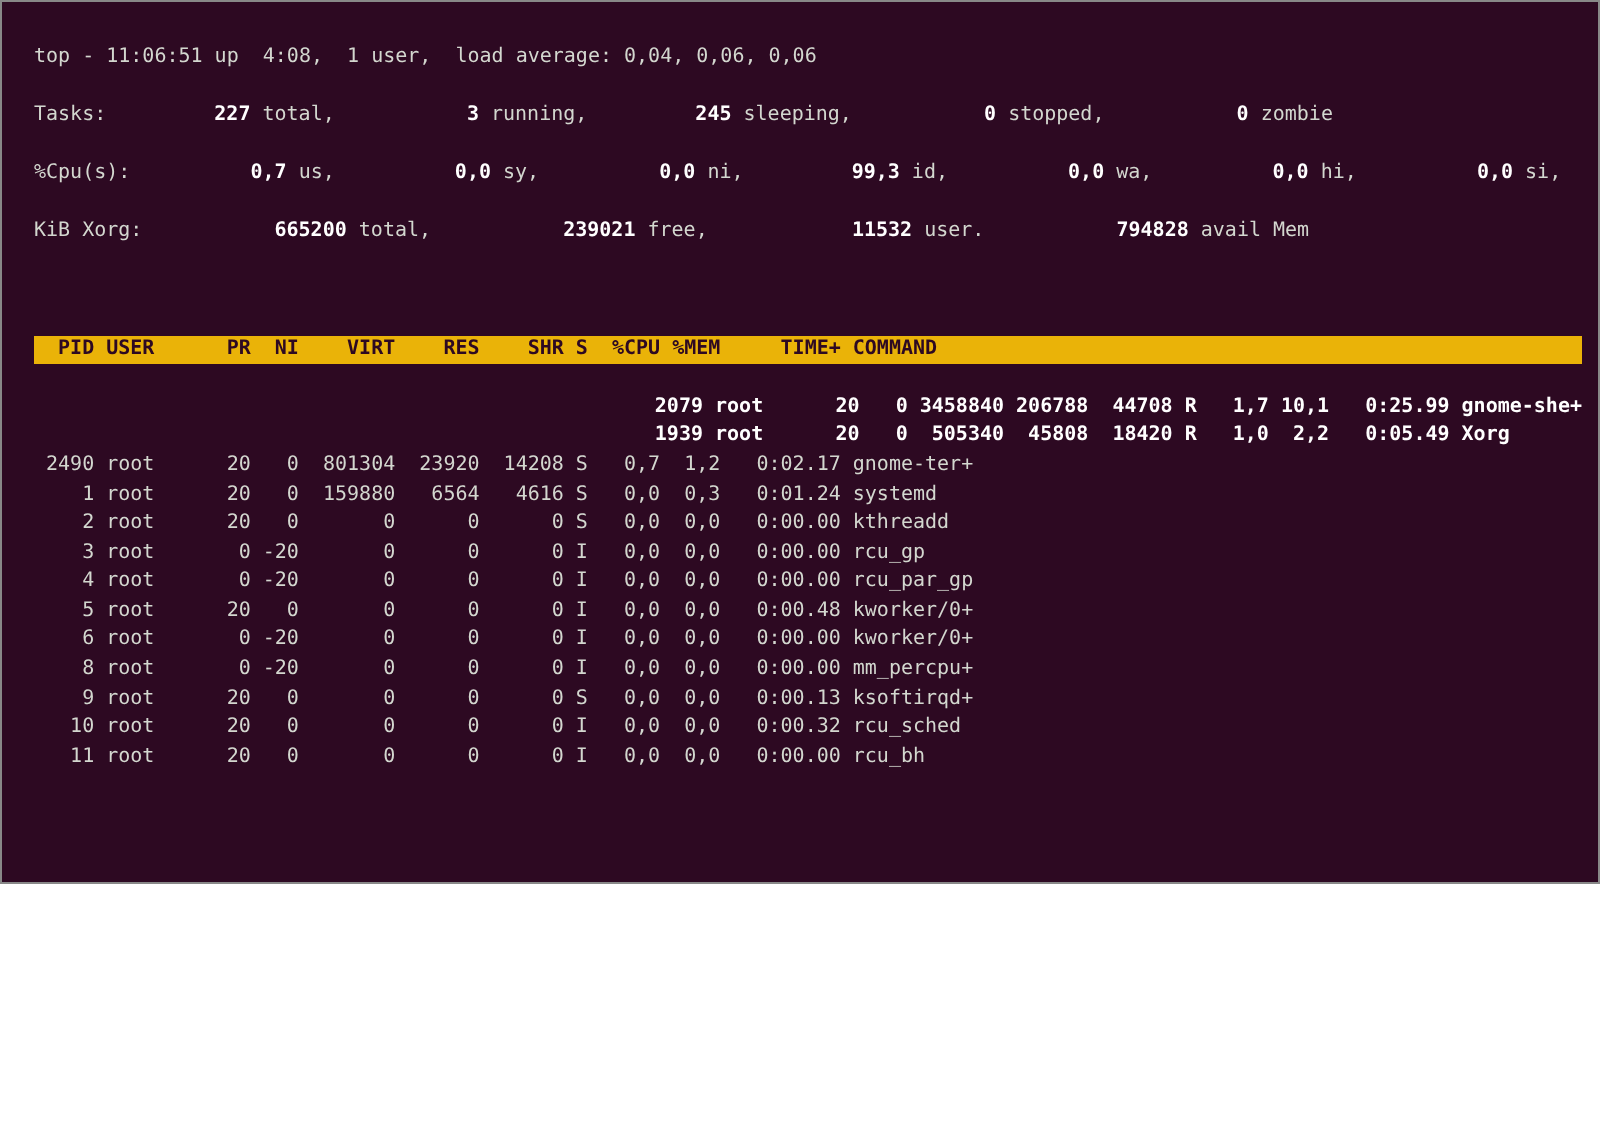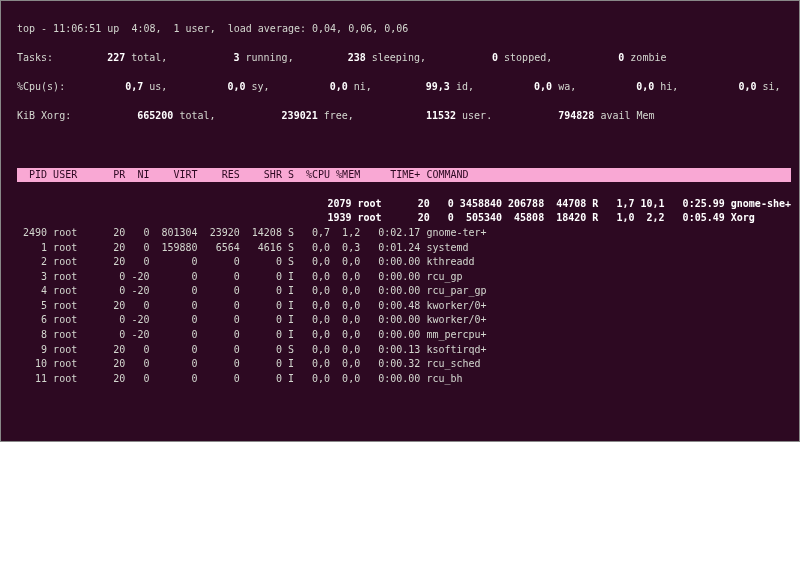--- a/index.html
+++ b/index.html
@@ -16,30 +16,30 @@
     font-size: 10px;
     line-height: 1.46;
     padding: 6px 8px 6px 16px;
     box-sizing: border-box;
     overflow: hidden;
     border: 1px solid #888;
     white-space: pre;
   }
   .bold { font-weight: bold; color: #ffffff; margin-left: 48px; }
   .hdr {
-    background: #f9a8d4;
+    background: #eab308;
     color: #2d0922;
-    font-weight: normal;
+    font-weight: bold;
   }
   .row-b { font-weight: bold; color: #ffffff; text-align: right; }
 </style>
 </head>
 <body>
 
 <div class="terminal">
 <div>top - 11:06:51 up  4:08,  1 user,  load average: 0,04, 0,06, 0,06</div>
-<div><span>Tasks: </span><span class="bold">227 </span><span>total,   </span><span class="bold">3 </span><span>running, </span><span class="bold">238 </span><span>sleeping,   </span><span class="bold">0 </span><span>stopped,   </span><span class="bold">0 </span><span>zombie</span></div>
+<div><span>Tasks: </span><span class="bold">227 </span><span>total,   </span><span class="bold">3 </span><span>running, </span><span class="bold">245 </span><span>sleeping,   </span><span class="bold">0 </span><span>stopped,   </span><span class="bold">0 </span><span>zombie</span></div>
 <div><span>%Cpu(s):  </span><span class="bold">0,7 </span><span>us,  </span><span class="bold">0,0 </span><span>sy,  </span><span class="bold">0,0 </span><span>ni, </span><span class="bold">99,3 </span><span>id,  </span><span class="bold">0,0 </span><span>wa,  </span><span class="bold">0,0 </span><span>hi,  </span><span class="bold">0,0 </span><span>si,  </span><span class="bold">0,0 </span><span>st</span></div>
 <div><span>KiB Xorg:   </span><span class="bold">665200 </span><span>total,   </span><span class="bold">239021 </span><span>free,    </span><span class="bold">11532 </span><span>user.   </span><span class="bold">794828 </span><span>avail Mem</span></div>
 <div> </div>
 <div class="hdr">  PID USER      PR  NI    VIRT    RES    SHR S  %CPU %MEM     TIME+ COMMAND   </div>
 <div id="rows"><div class="row-b"> 2079 root      20   0 3458840 206788  44708 R   1,7 10,1   0:25.99 gnome-she+</div><div class="row-b"> 1939 root      20   0  505340  45808  18420 R   1,0  2,2   0:05.49 Xorg      </div><div> 2490 root      20   0  801304  23920  14208 S   0,7  1,2   0:02.17 gnome-ter+</div><div>    1 root      20   0  159880   6564   4616 S   0,0  0,3   0:01.24 systemd   </div><div>    2 root      20   0       0      0      0 S   0,0  0,0   0:00.00 kthreadd  </div><div>    3 root       0 -20       0      0      0 I   0,0  0,0   0:00.00 rcu_gp    </div><div>    4 root       0 -20       0      0      0 I   0,0  0,0   0:00.00 rcu_par_gp</div><div>    5 root      20   0       0      0      0 I   0,0  0,0   0:00.48 kworker/0+</div><div>    6 root       0 -20       0      0      0 I   0,0  0,0   0:00.00 kworker/0+</div><div>    8 root       0 -20       0      0      0 I   0,0  0,0   0:00.00 mm_percpu+</div><div>    9 root      20   0       0      0      0 S   0,0  0,0   0:00.13 ksoftirqd+</div><div>   10 root      20   0       0      0      0 I   0,0  0,0   0:00.32 rcu_sched </div><div>   11 root      20   0       0      0      0 I   0,0  0,0   0:00.00 rcu_bh    </div></div>
 </div>
 
 </body></html>

